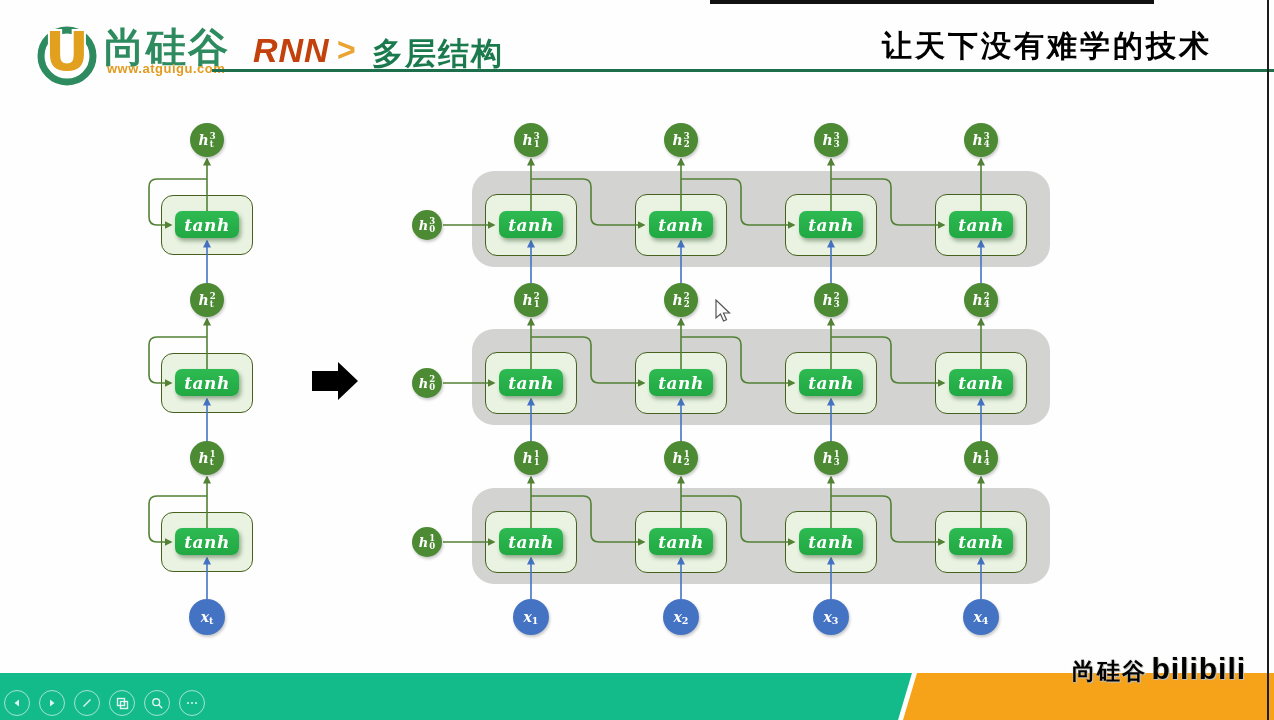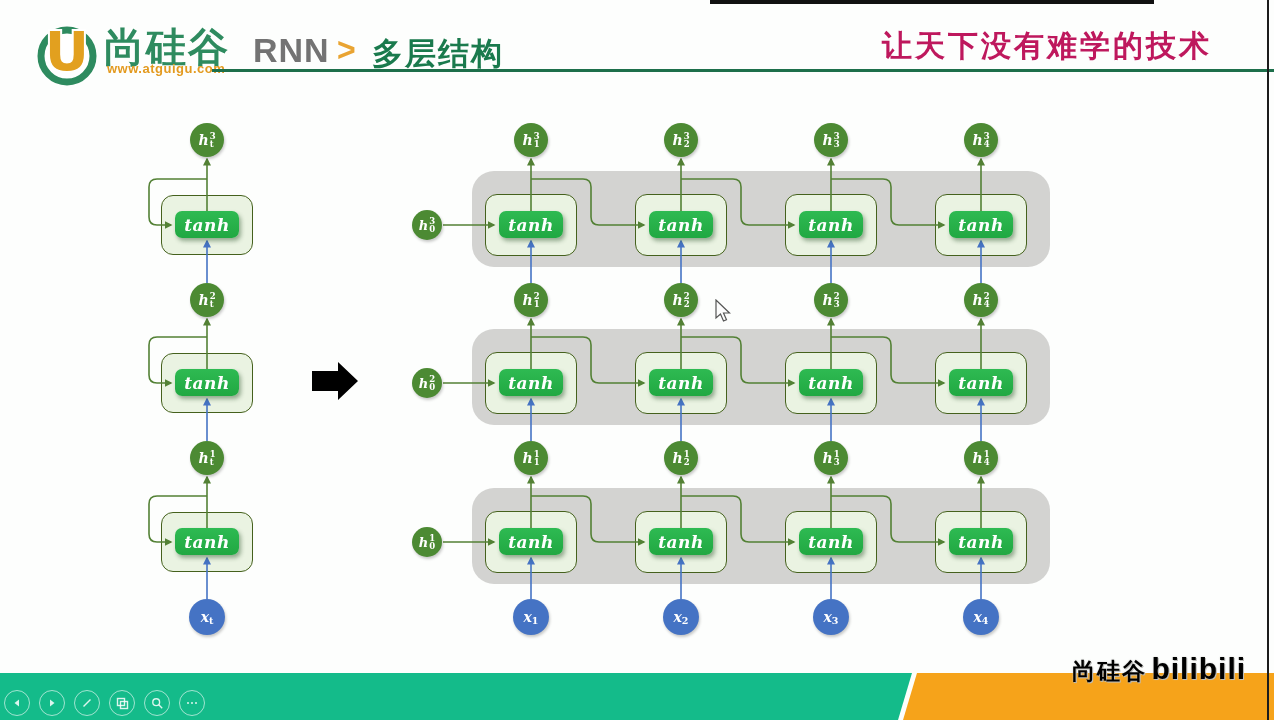--- a/index.html
+++ b/index.html
@@ -7,24 +7,24 @@
        font-family:"Liberation Sans",sans-serif;}
   .abs{position:absolute;}
 
   
   #top-black-bar{left:710px;top:0;width:444px;height:4px;background:#111;}
   #right-edge-line{left:1267px;top:0;width:2px;height:720px;background:#1c1c1c;z-index:20;}
   #header-underline{left:212px;top:69px;width:1062px;height:3px;background:#1d6f4b;}
   #logo{left:30px;top:10px;width:74px;height:80px;}
   #brand-text{left:104px;top:20px;font-size:40px;font-weight:800;color:#2e8b5f;letter-spacing:2px;}
   #brand-url{left:107px;top:61px;font-size:13px;font-weight:700;color:#e39a1f;letter-spacing:.5px;}
-  #page-title{left:253px;top:31px;font-size:34px;font-weight:800;color:#737373;letter-spacing:1px;}
+  #page-title{left:253px;top:31px;font-size:34px;font-weight:800;color:#c2410c;letter-spacing:1px;font-style:italic;}
   #title-chevron{left:337px;top:31px;font-size:32px;font-weight:900;color:#e9a432;transform:scaleY(1.05);}
   #page-subtitle{left:372px;top:33px;font-size:31px;font-weight:800;color:#1a7a4d;letter-spacing:2px;}
-  #slogan{right:62px;top:26px;font-size:30px;font-weight:700;color:#be185d;
+  #slogan{right:62px;top:26px;font-size:30px;font-weight:700;color:#000000;
           font-family:"DejaVu Serif",serif;letter-spacing:3px;}
 
   
   .graybox{background:#d3d3d1;border-radius:22px;z-index:1;}
   .cell{background:#eaf3e2;border:1.5px solid #45611d;border-radius:12px;z-index:2;box-sizing:border-box;}
   #wires{left:0;top:0;z-index:3;pointer-events:none;}
   .tanh{width:64px;height:27px;z-index:4;display:flex;align-items:center;justify-content:center;
         color:#fff;font:italic 700 17px "DejaVu Serif",serif;letter-spacing:.5px;
         background:linear-gradient(#2eba52,#21a842);border-radius:7px;
         box-shadow:2px 3px 4px rgba(40,80,40,.45);}

